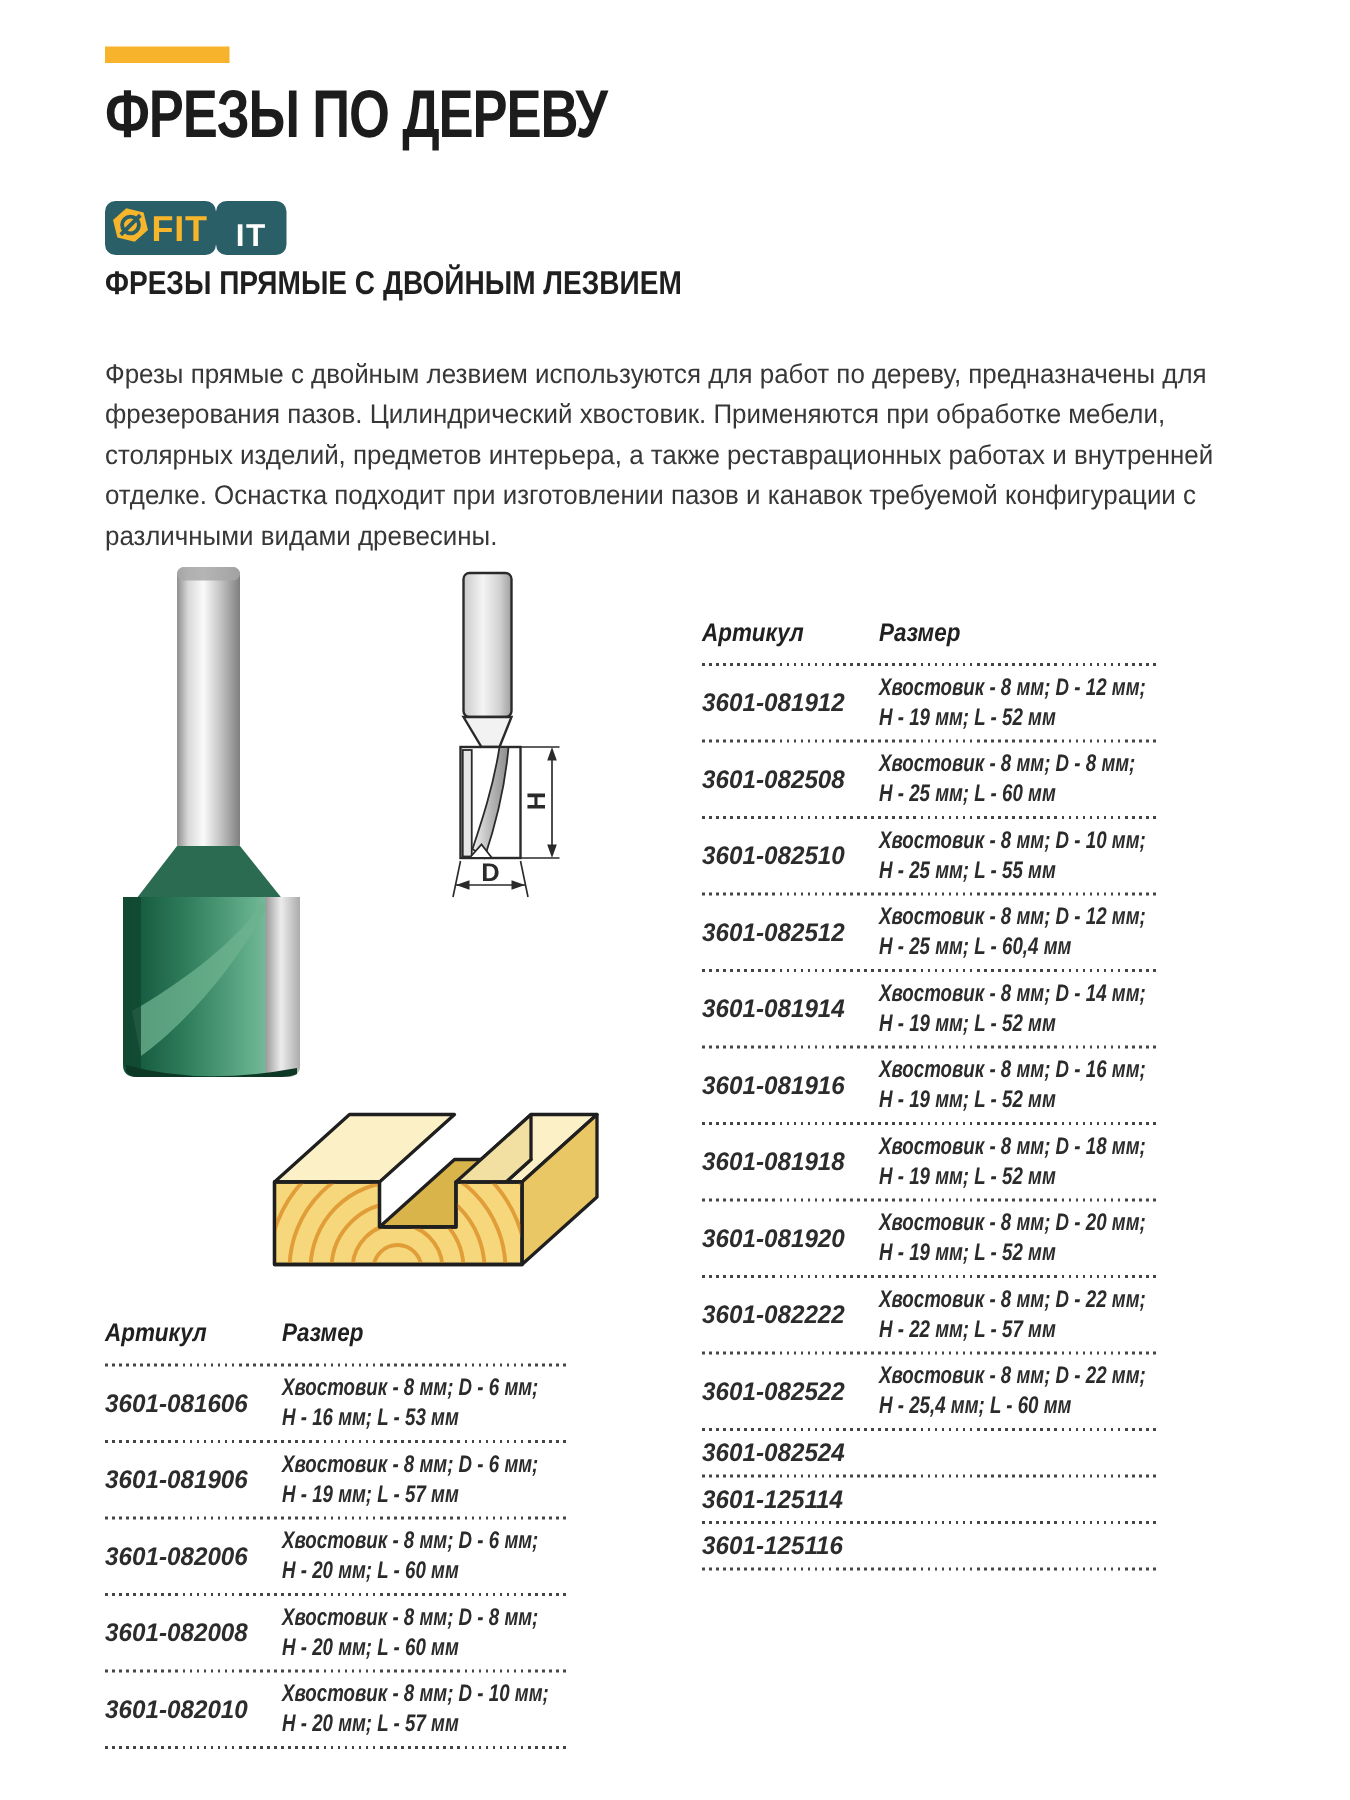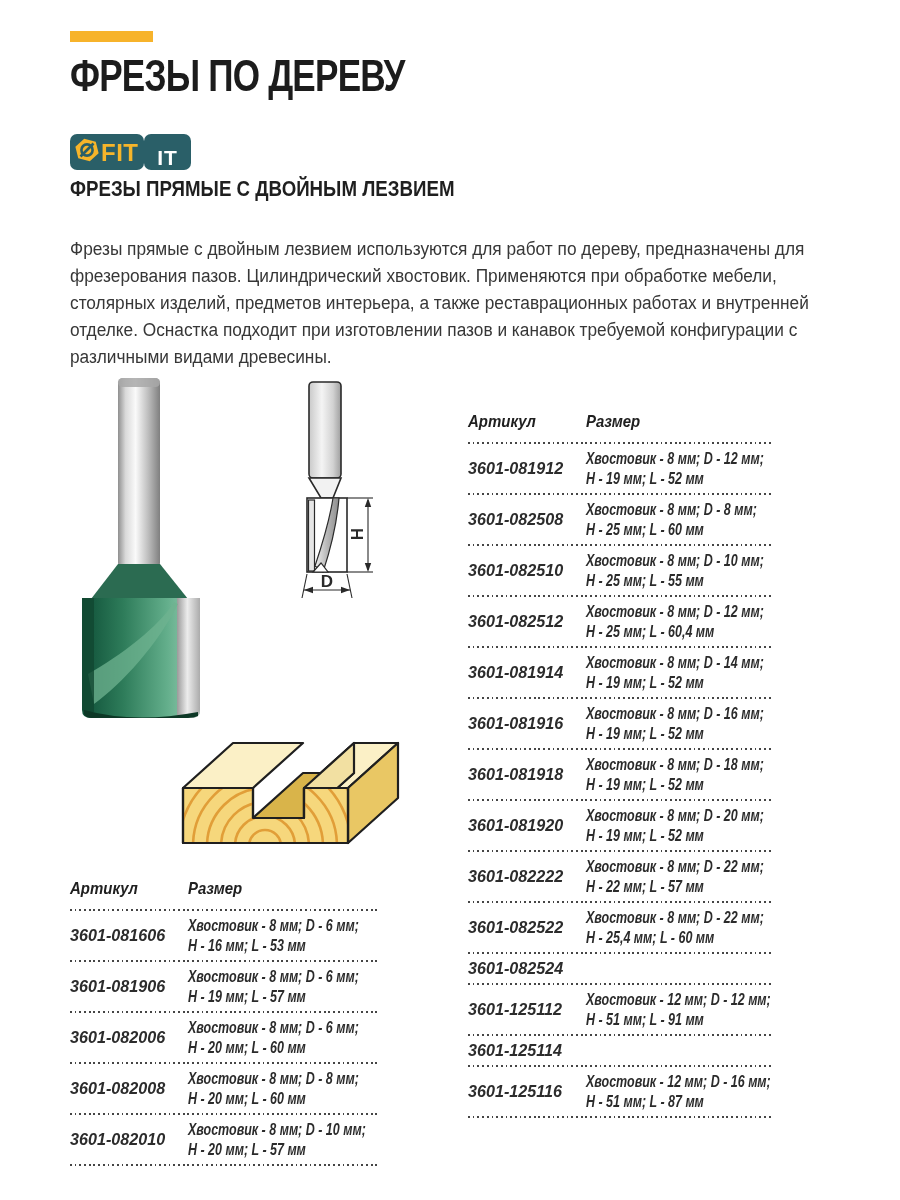--- a/index.html
+++ b/index.html
@@ -261,35 +261,24 @@
       <div class="col-article cell-article">3601-082522</div>
       <div class="col-size cell-size">
         <div class="size-line">Хвостовик - 8 мм; D - 22 мм;</div>
         <div class="size-line">H - 25,4 мм; L - 60 мм</div>
       </div>
     </div>
         <div class="row">
       <div class="col-article cell-article">3601-082524</div>
     </div>
         <div class="row">
-      <div class="col-article cell-article">3601-125112</div>
-      <div class="col-size cell-size">
-        <div class="size-line">Хвостовик - 12 мм; D - 12 мм;</div>
-        <div class="size-line">H - 51 мм; L - 91 мм</div>
-      </div>
-    </div>
-        <div class="row">
       <div class="col-article cell-article">3601-125114</div>
     </div>
         <div class="row">
       <div class="col-article cell-article">3601-125116</div>
-      <div class="col-size cell-size">
-        <div class="size-line">Хвостовик - 12 мм; D - 16 мм;</div>
-        <div class="size-line">H - 51 мм; L - 87 мм</div>
-      </div>
     </div>
       </div>
   </section>
 
   <section class="spec-table table-left">
     <div class="thead">
       <span class="col-article th">Артикул</span>
       <span class="col-size th">Размер</span>
     </div>
     <div class="tbody">

